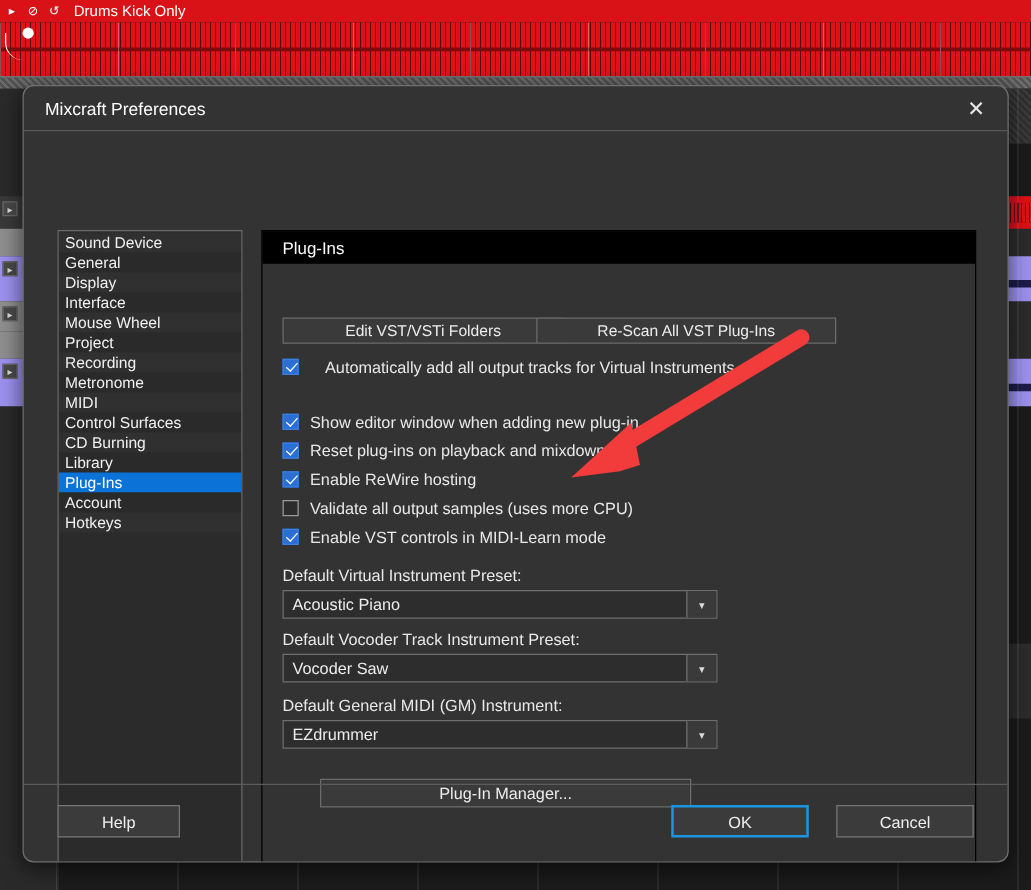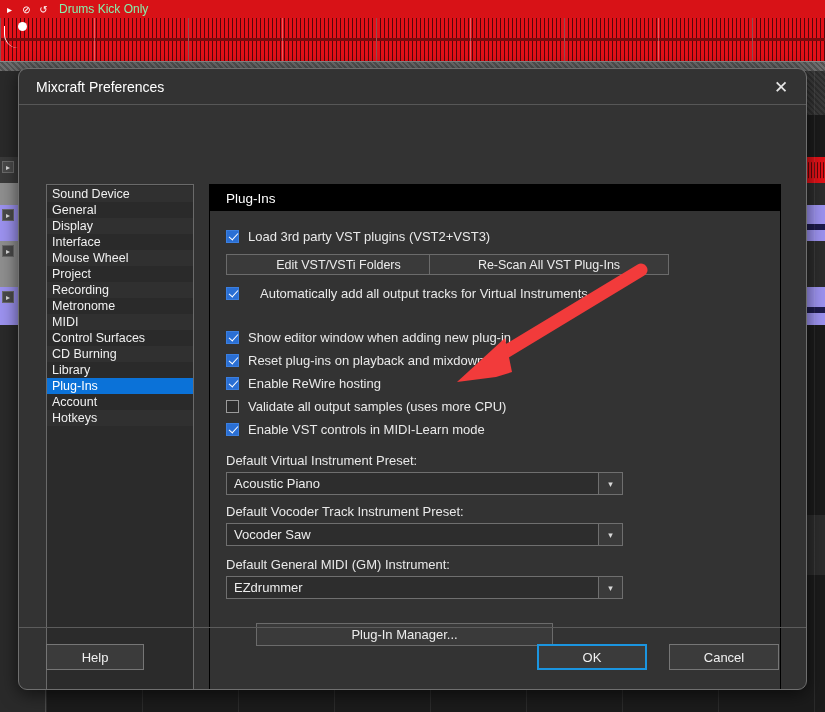--- a/index.html
+++ b/index.html
@@ -30,21 +30,21 @@
     top: 0; height: 18px;
     display: flex; align-items: center;
     gap: 6px; padding-left: 4px;
   }
   #clip-title-bar .ctl {
     width: 11px; height: 11px;
     color: #ffffff; font-size: 10px; line-height: 11px;
     text-align: center;
   }
   #clip-title-label {
-    color: #86efac; font-size: 12px;
+    color: #ffffff; font-size: 12px;
     margin-left: 4px; white-space: nowrap;
   }
   #clip-wave-bar {
     top: 18px; height: 43px;
     background:
       repeating-linear-gradient(90deg,
         rgba(0,0,0,.62) 0px, rgba(0,0,0,.62) 1px,
         rgba(0,0,0,0) 1px, rgba(0,0,0,0) 4px),
       #e21119;
   }
@@ -259,21 +259,21 @@
     position:absolute;
     left:16px;
     color:#e9e9e9;
     font-size:13px;
     white-space:nowrap;
   }
 
   .combo {
     position:absolute;
     left:16px;
-    width:397px; height:23px;
+    width:348px; height:23px;
     background:#2d2d2d;
     border:1px solid #6f6f6f;
     display:flex; align-items:center;
     cursor:pointer;
   }
   .combo .val {
     flex:1;
     padding-left:7px;
     color:#ededed;
     font-size:13px;
@@ -423,24 +423,20 @@
       <div class="category-item">Hotkeys</div>
     </div>
 
     <div id="plugins-panel">
       <div id="plugins-panel-header">
         <span>Plug-Ins</span>
       </div>
 
       <div id="plugins-panel-content">
 
-        <div class="checkrow" style="top:18px;">
-          <span class="cbox checked"></span>
-          <span class="lbl">Load 3rd party VST plugins (VST2+VST3)</span>
-        </div>
 
         <button class="wide-btn" style="left:16px;top:43px;width:225px;">Edit VST/VSTi Folders</button>
         <button class="wide-btn" style="left:219px;top:43px;width:240px;">Re-Scan All VST Plug-Ins</button>
 
         <div class="checkrow" style="top:75px;gap:12px;">
           <span class="cbox checked"></span>
           <span class="lbl">Automatically add all output tracks for Virtual Instruments</span>
         </div>
 
         <div class="checkrow" style="top:119px;">

